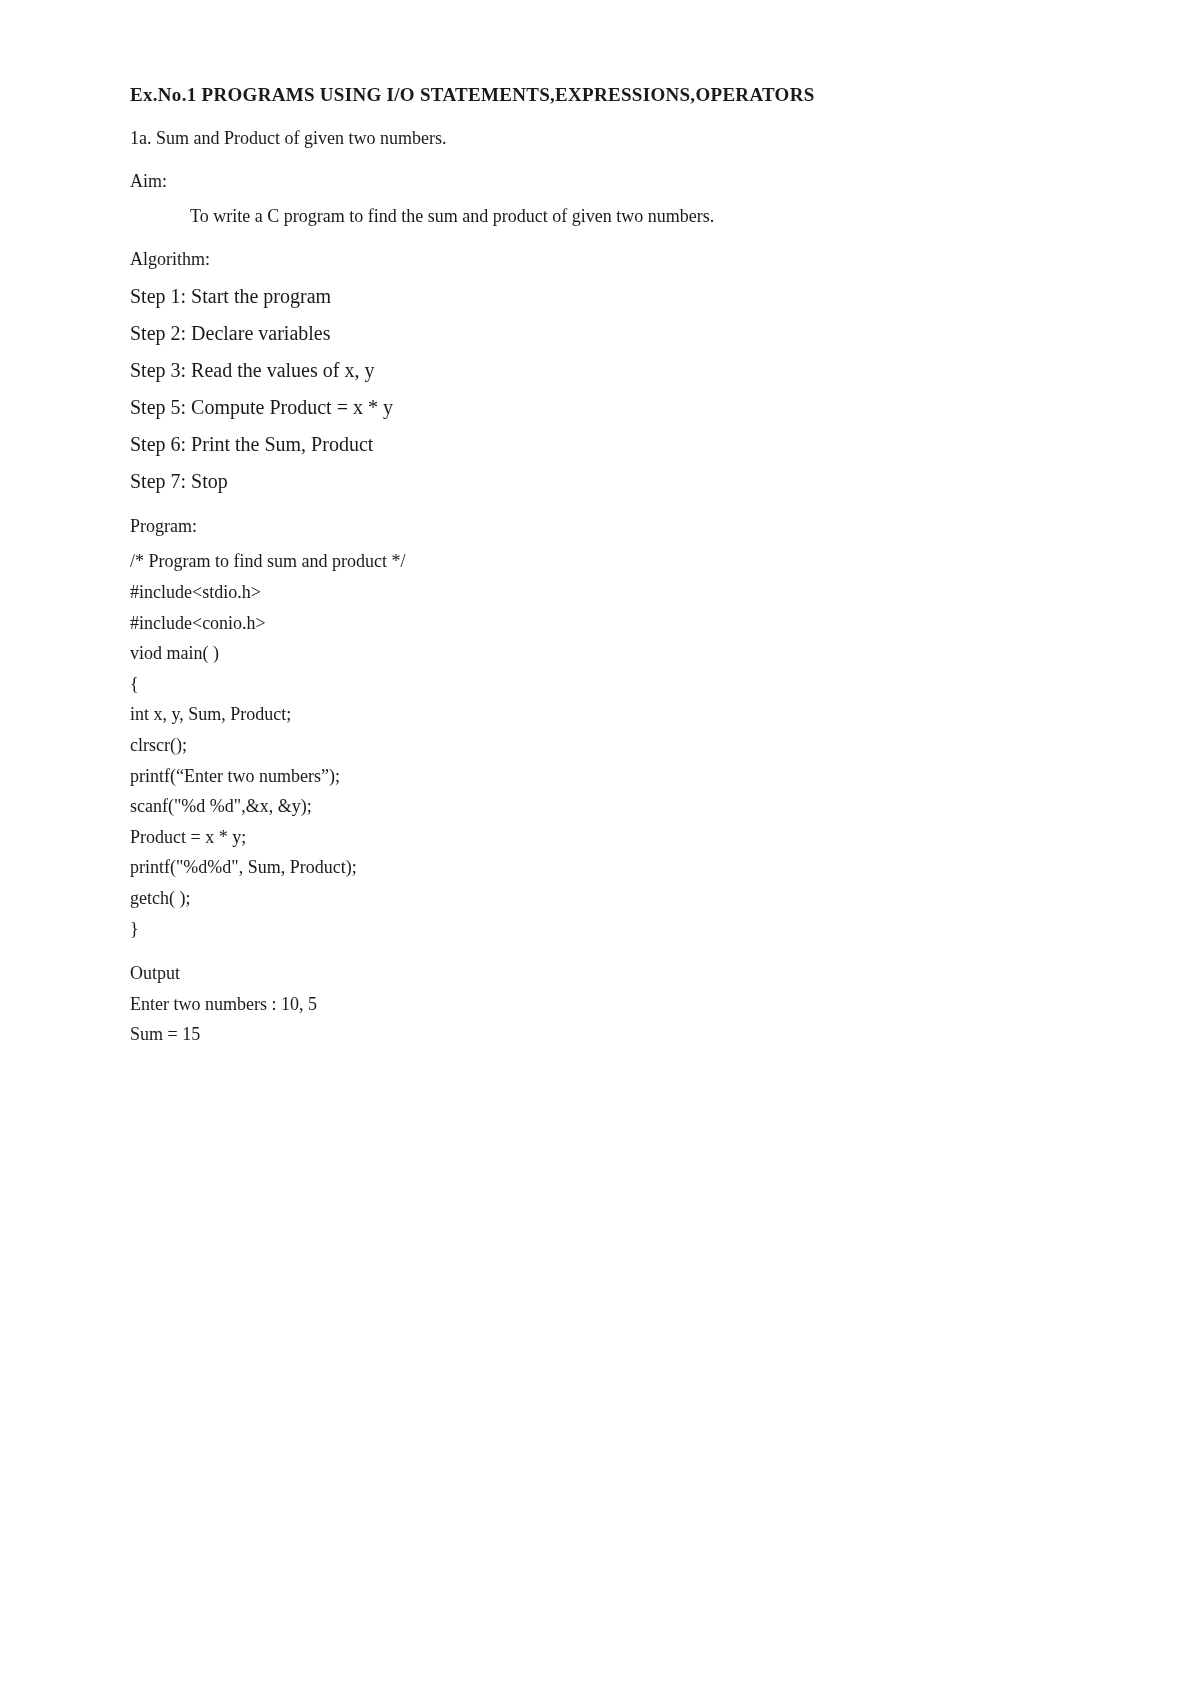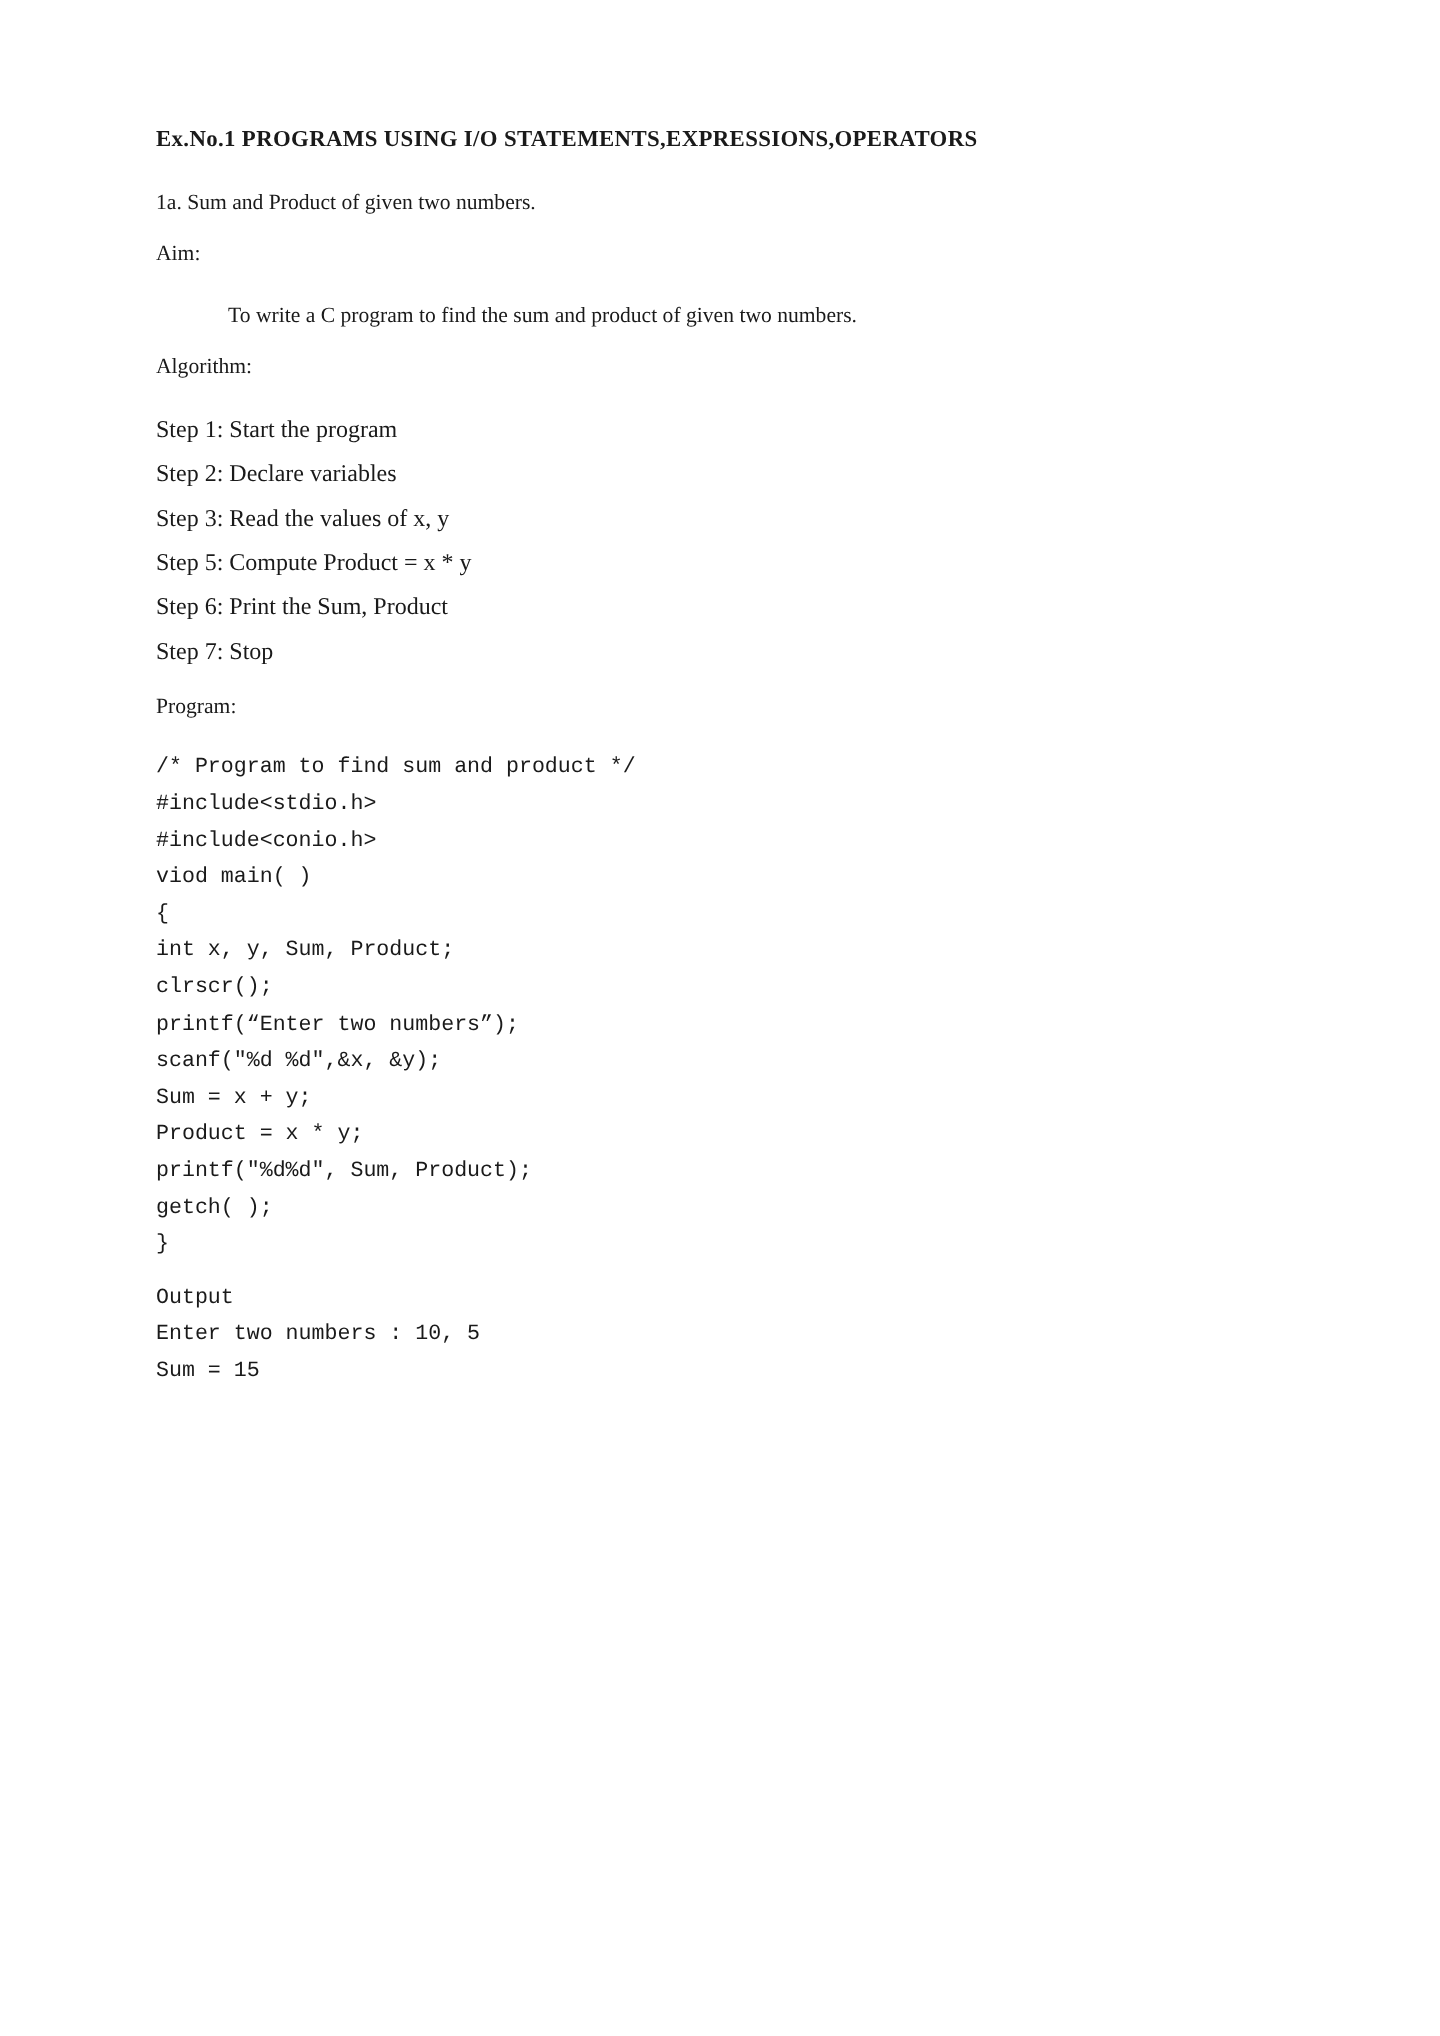--- a/index.html
+++ b/index.html
@@ -54,30 +54,29 @@
       line-height: 1.65;
     }
 
     .program-section {
       margin-top: 4px;
     }
 
     .code-line {
       font-size: 18px;
       line-height: 1.7;
-      font-family: Liberation Mono, monospace;
+      font-family: Liberation Serif, serif;
     }
 
     .output-section {
       margin-top: 2px;
     }
 
     .section-gap {
       margin-bottom: 14px;
-      margin-top: 22px;
     }
 
     .section-gap-sm {
       margin-bottom: 6px;
     }
   </style>
 </head>
 <body>
 
 <div>
@@ -106,21 +105,20 @@
   <div class="program-section section-gap">
     <div class="code-line">/* Program to find sum and product */</div>
     <div class="code-line">#include&lt;stdio.h&gt;</div>
     <div class="code-line">#include&lt;conio.h&gt;</div>
     <div class="code-line">viod main( )</div>
     <div class="code-line">{</div>
     <div class="code-line">int x, y, Sum, Product;</div>
     <div class="code-line">clrscr();</div>
     <div class="code-line">printf(“Enter two numbers”);</div>
     <div class="code-line">scanf("%d %d",&amp;x, &amp;y);</div>
-    <div class="code-line">Sum = x + y;</div>
     <div class="code-line">Product = x * y;</div>
     <div class="code-line">printf("%d%d", Sum, Product);</div>
     <div class="code-line">getch( );</div>
     <div class="code-line">}</div>
   </div>
 
   <div class="output-section">
     <div class="code-line">Output</div>
     <div class="code-line">Enter two numbers : 10, 5</div>
     <div class="code-line">Sum = 15</div>

